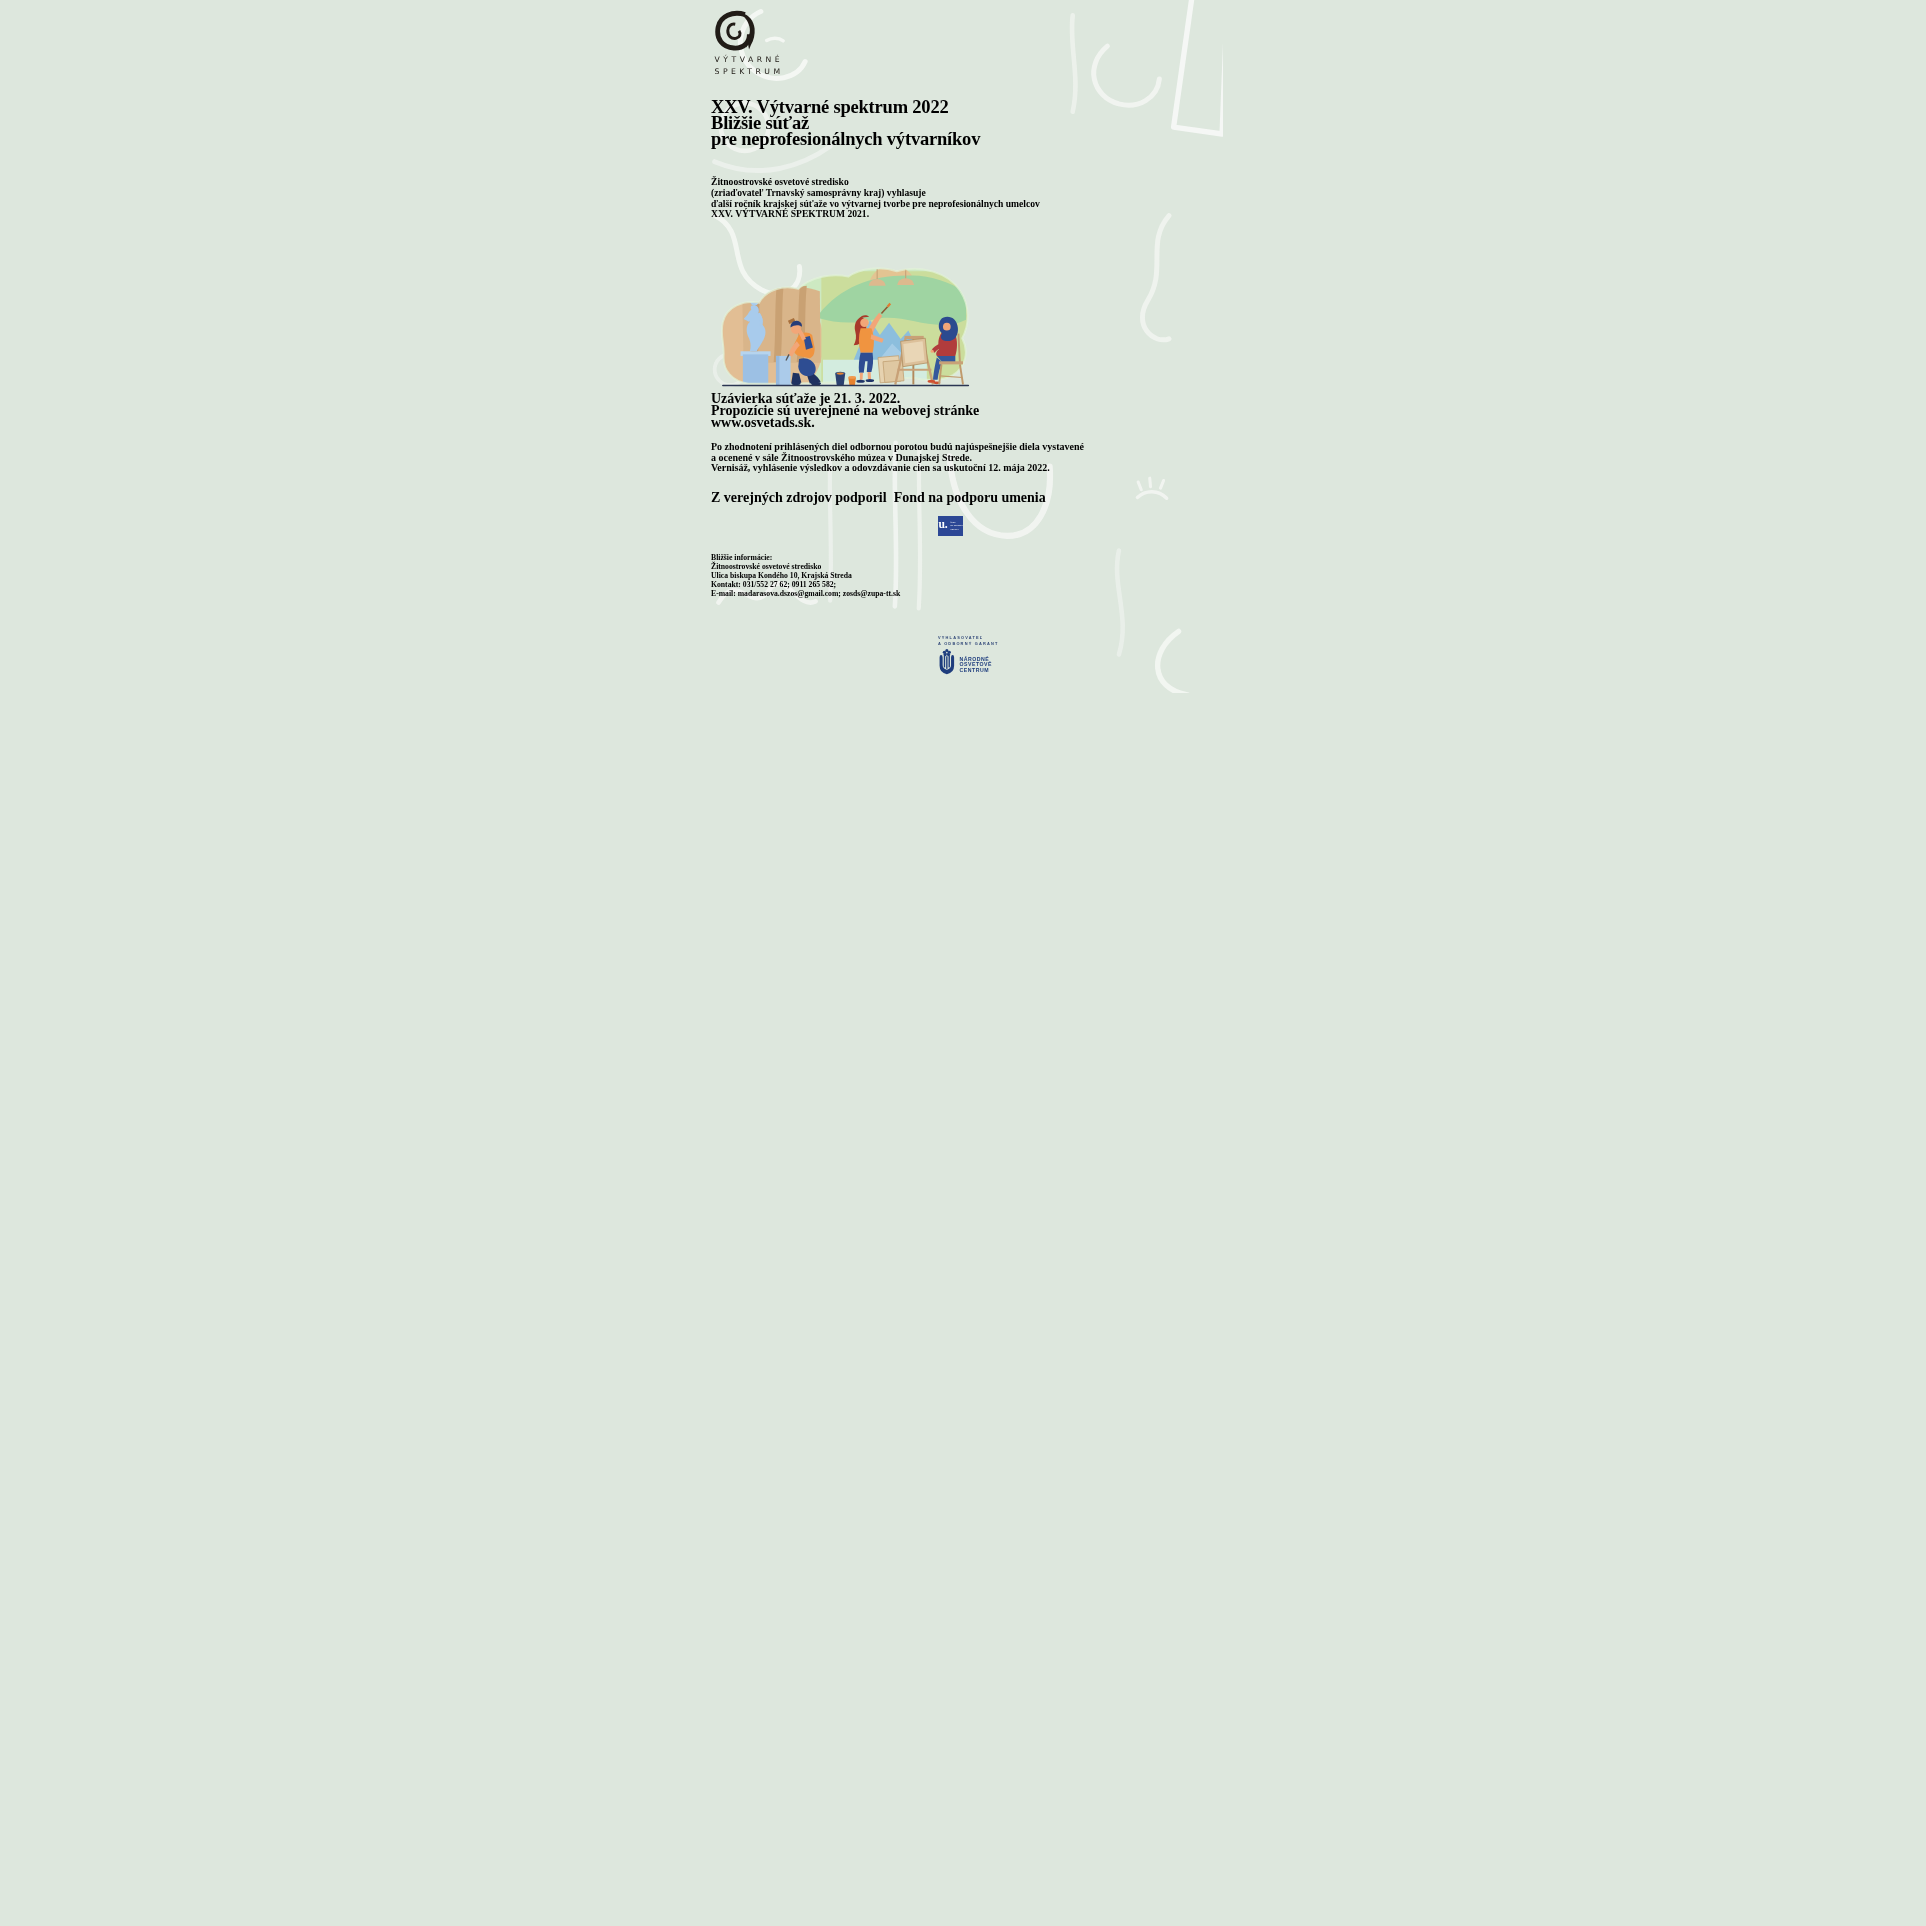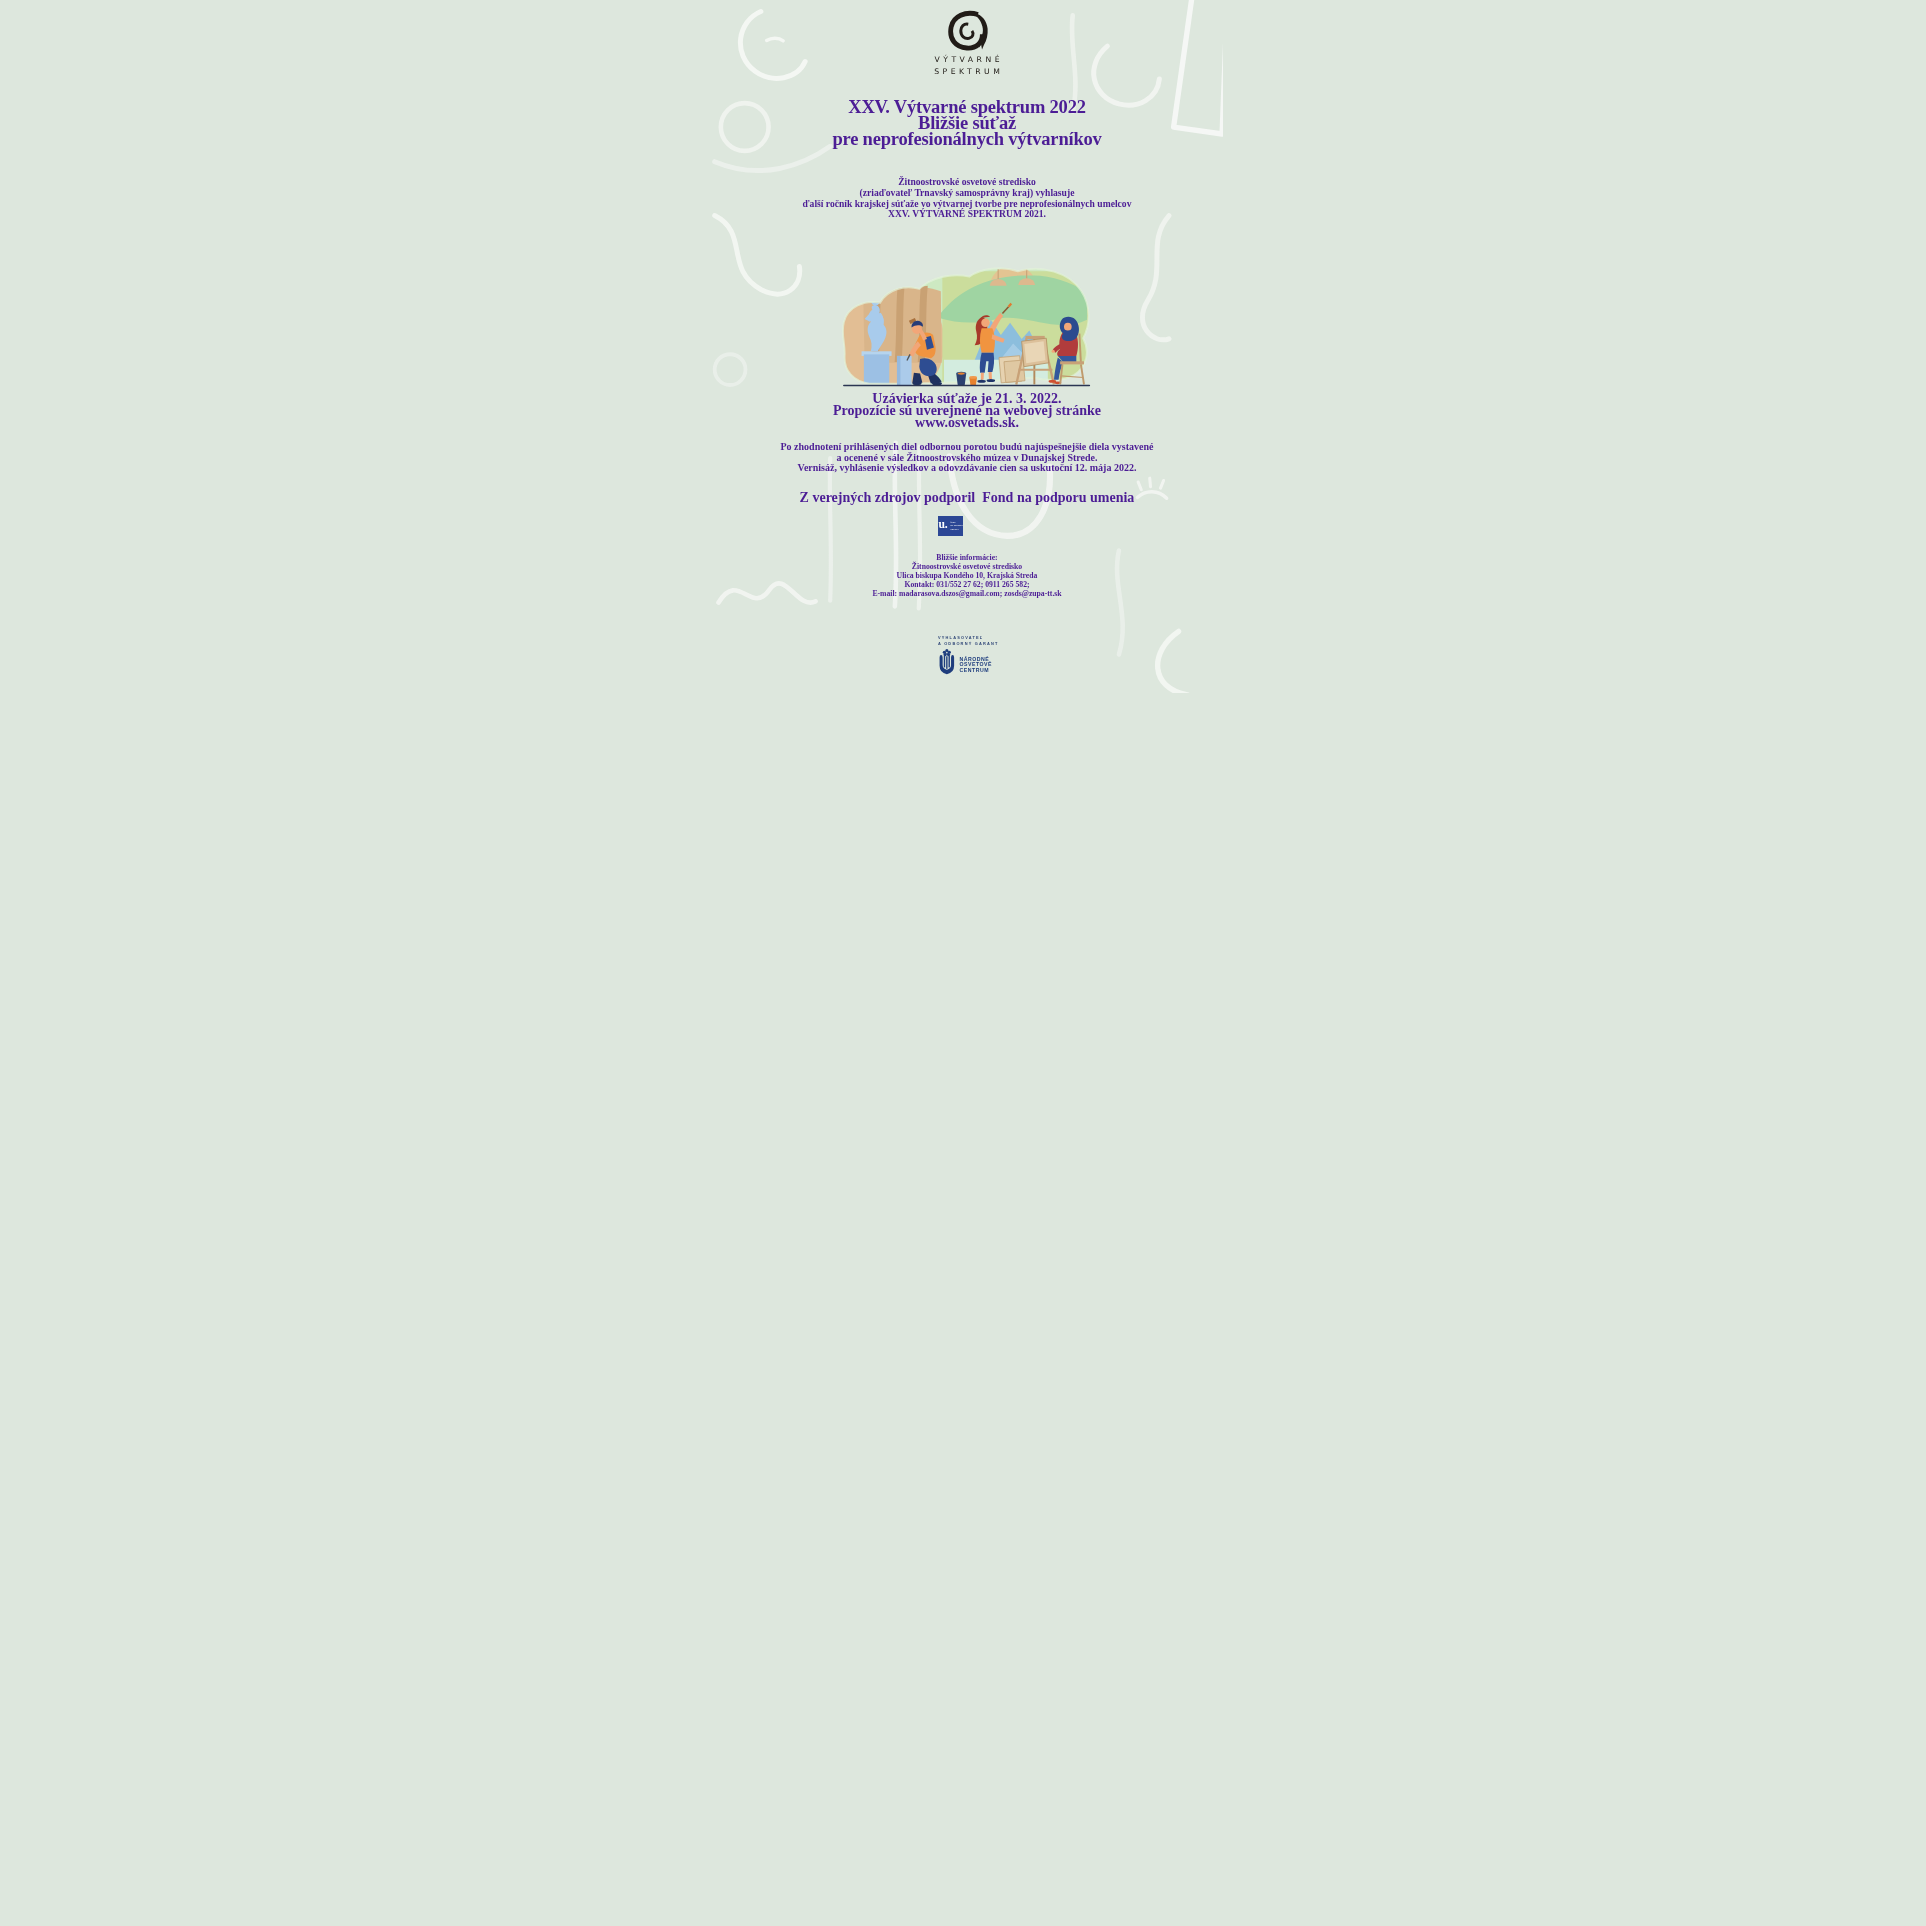--- a/index.html
+++ b/index.html
@@ -5,34 +5,34 @@
   html,body{margin:0;padding:0;background:#dde7dd;}
   .poster{
     position:relative;
     width:520px;height:693px;
     margin:0 auto;
     background:#dde7dd;
     overflow:hidden;
     font-family:"Liberation Serif",serif;
   }
   .bg-doodles{position:absolute;left:0;top:0;width:520px;height:693px;z-index:0;}
-  .layer{position:absolute;left:8px;right:0;z-index:1;text-align:center;}
+  .layer{position:absolute;left:8px;right:0;z-index:1;}
 
   
   .logo-block{top:10px;}
   .logo-spiral{width:47px;height:41px;display:inline-block;}
   .logo-name{
     font-family:"DejaVu Sans",sans-serif;
     font-size:7.7px;line-height:11.2px;
     letter-spacing:3.5px;padding-left:3.5px;
     color:#1f1a15;font-weight:500;margin-top:2.3px;
   }
 
   
-  .green{color:#4c1d95;font-weight:700;}
+  .green{color:#000000;font-weight:700;}
   .title-block{top:99px;font-size:18.5px;line-height:16px;letter-spacing:-0.2px;}
   .intro-block{top:177px;font-size:9.6px;line-height:10.8px;}
   .deadline-block{top:393px;font-size:14px;line-height:12px;}
   .results-block{top:442px;font-size:10px;line-height:10.6px;}
   .support-line{top:490px;font-size:14px;white-space:pre;}
 
   .illustration-wrap{top:262px;}
   .illustration-wrap svg{width:270px;height:127px;}
 
   

